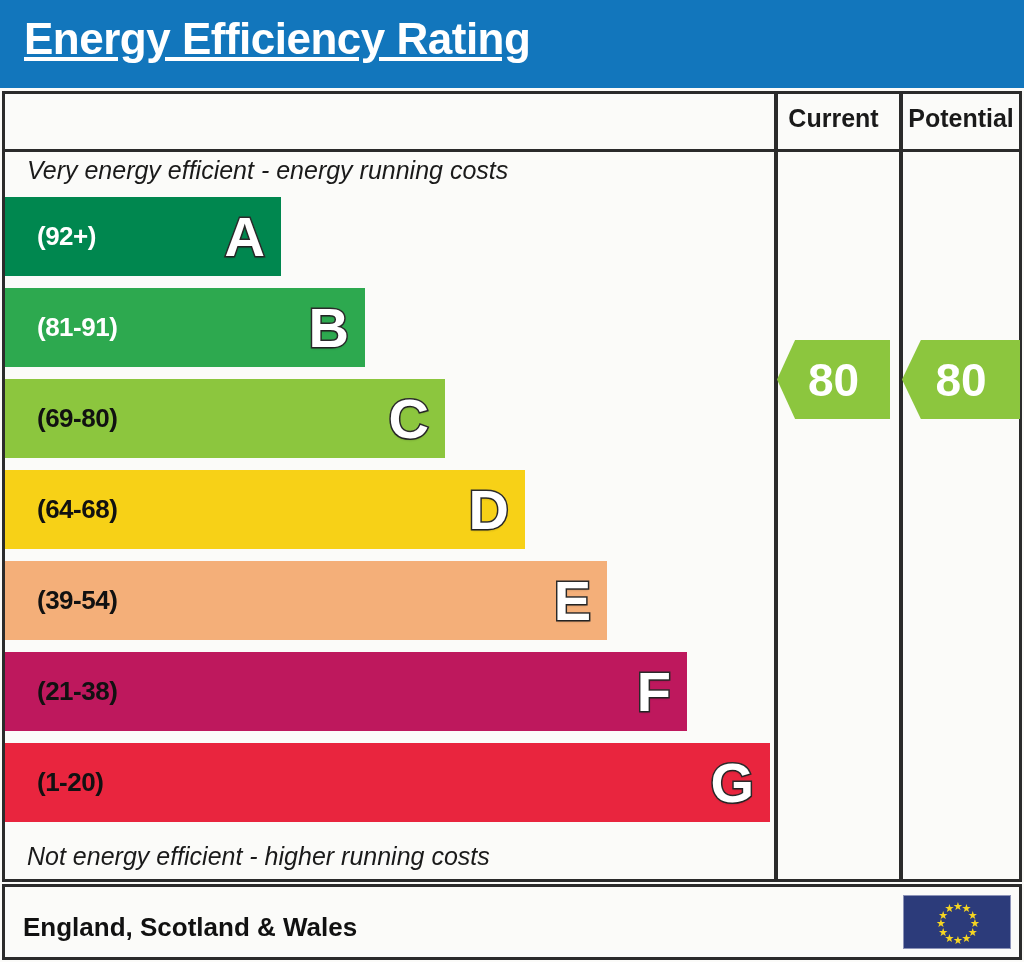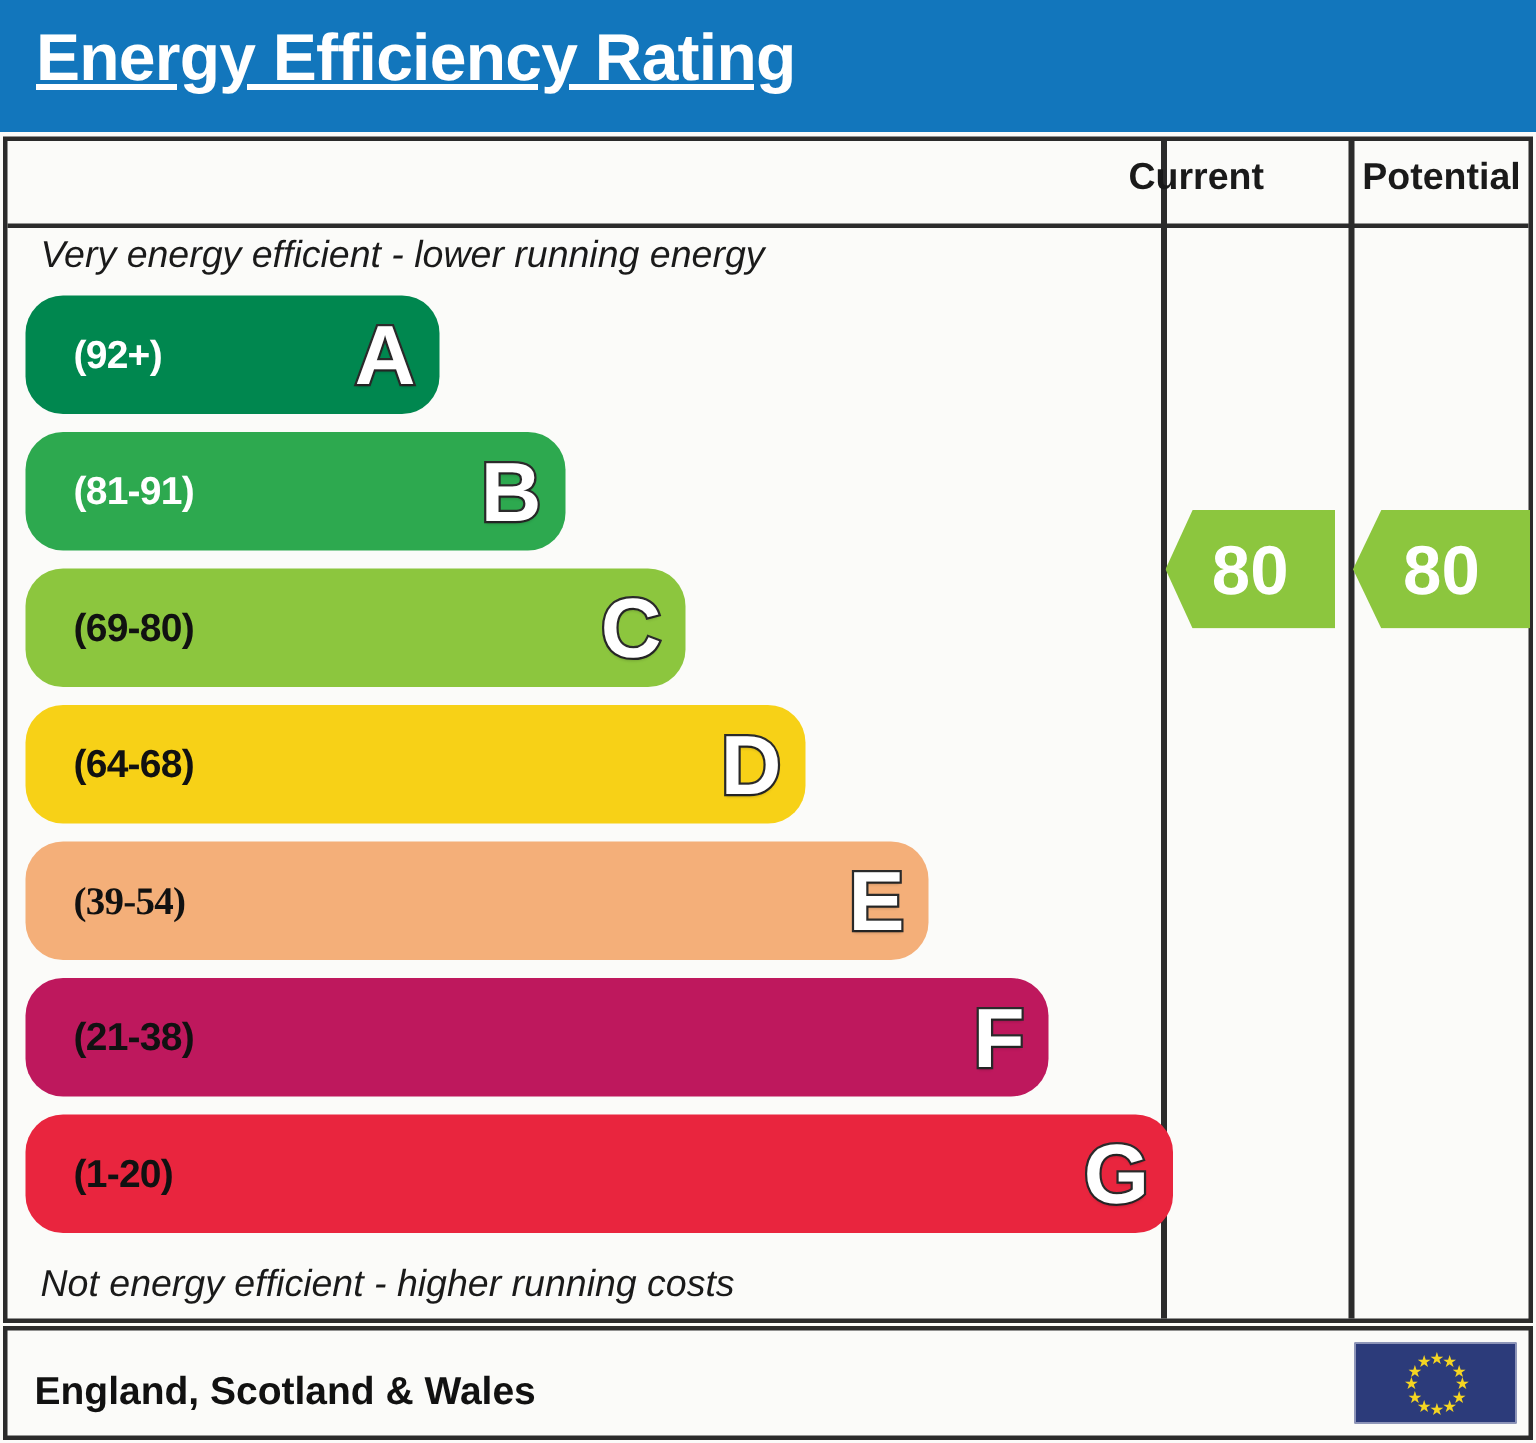--- a/index.html
+++ b/index.html
@@ -79,21 +79,21 @@
   }
   .col-head {
     position: absolute;
     top: 10px;
     font-size: 25px;
     font-weight: bold;
     color: #1a1a1a;
     text-align: center;
     white-space: nowrap;
   }
-  .col-head.current  { left: 732px; width: 121px; }
+  .col-head.current  { left: 768px; width: 121px; }
   .col-head.potential{ left: 898px; width: 116px; }
 
   
   .caption {
     position: absolute;
     left: 22px;
     font-size: 25px;
     font-style: italic;
     color: #1a1a1a;
     white-space: nowrap;
@@ -104,26 +104,25 @@
   
   .bands {
     position: absolute;
     left: 0;
     top: 103px;
     width: 769px;
     height: 640px;
   }
   .band {
     position: absolute;
-    left: 12px;
+    left: 0;
     height: 79px;
     box-sizing: border-box;
     display: flex;
     align-items: center;
-    border-radius: 25px;
   }
   .band-range {
     position: absolute;
     left: 32px;
     font-size: 26px;
     font-weight: bold;
     letter-spacing: -0.5px;
     white-space: nowrap;
   }
   .band-letter {
@@ -217,42 +216,42 @@
   </div>
 
   <div class="table-frame">
     <div class="hdr-rule"></div>
     <div class="vrule-1"></div>
     <div class="vrule-2"></div>
 
     <div class="col-head current">Current</div>
     <div class="col-head potential">Potential</div>
 
-    <div class="caption top">Very energy efficient - lower running energy</div>
+    <div class="caption top">Very energy efficient - energy running costs</div>
     <div class="caption bottom">Not energy efficient - higher running costs</div>
 
     <div class="bands" id="bands-host">
         <div class="band" style="top: 0px; width: 276px; background: rgb(0, 135, 79);">
           <span class="band-range" style="color: rgb(255, 255, 255);">(92+)</span>
           <span class="band-letter">A</span>
         </div>
         <div class="band" style="top: 91px; width: 360px; background: rgb(45, 169, 79);">
           <span class="band-range" style="color: rgb(255, 255, 255);">(81-91)</span>
           <span class="band-letter">B</span>
         </div>
         <div class="band" style="top: 182px; width: 440px; background: rgb(140, 198, 62);">
           <span class="band-range" style="color: rgb(17, 17, 17);">(69-80)</span>
           <span class="band-letter">C</span>
         </div>
         <div class="band" style="top: 273px; width: 520px; background: rgb(247, 209, 23);">
           <span class="band-range" style="color: rgb(17, 17, 17);">(64-68)</span>
           <span class="band-letter">D</span>
         </div>
         <div class="band" style="top: 364px; width: 602px; background: rgb(244, 175, 121);">
-          <span class="band-range" style="color: rgb(17, 17, 17); font-family: Liberation Serif, serif;">(39-54)</span>
+          <span class="band-range" style="color: rgb(17, 17, 17);">(39-54)</span>
           <span class="band-letter">E</span>
         </div>
         <div class="band" style="top: 455px; width: 682px; background: #be185d;">
           <span class="band-range" style="color: rgb(17, 17, 17);">(21-38)</span>
           <span class="band-letter">F</span>
         </div>
         <div class="band" style="top: 546px; width: 765px; background: rgb(233, 37, 62);">
           <span class="band-range" style="color: rgb(17, 17, 17);">(1-20)</span>
           <span class="band-letter">G</span>
         </div>

